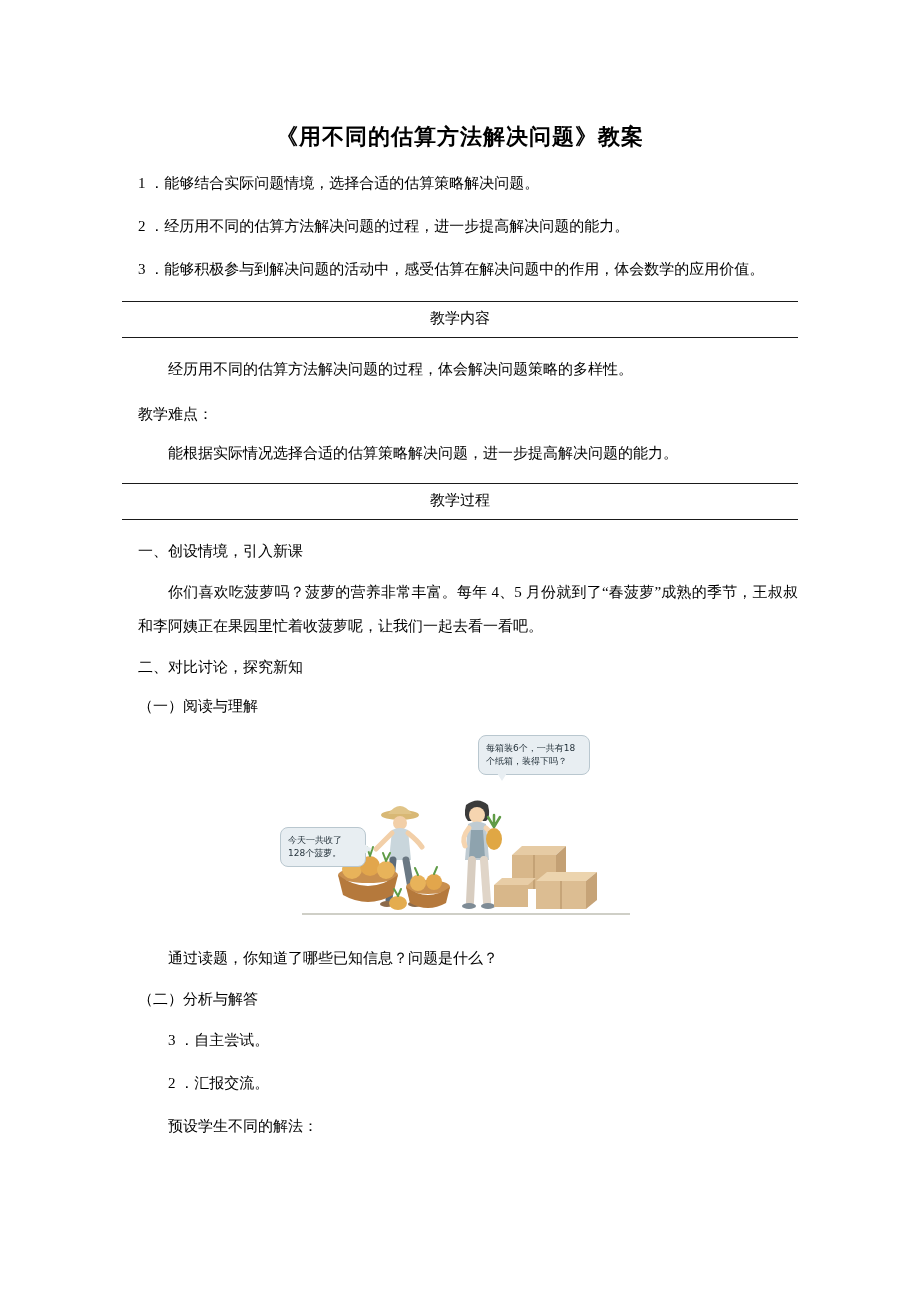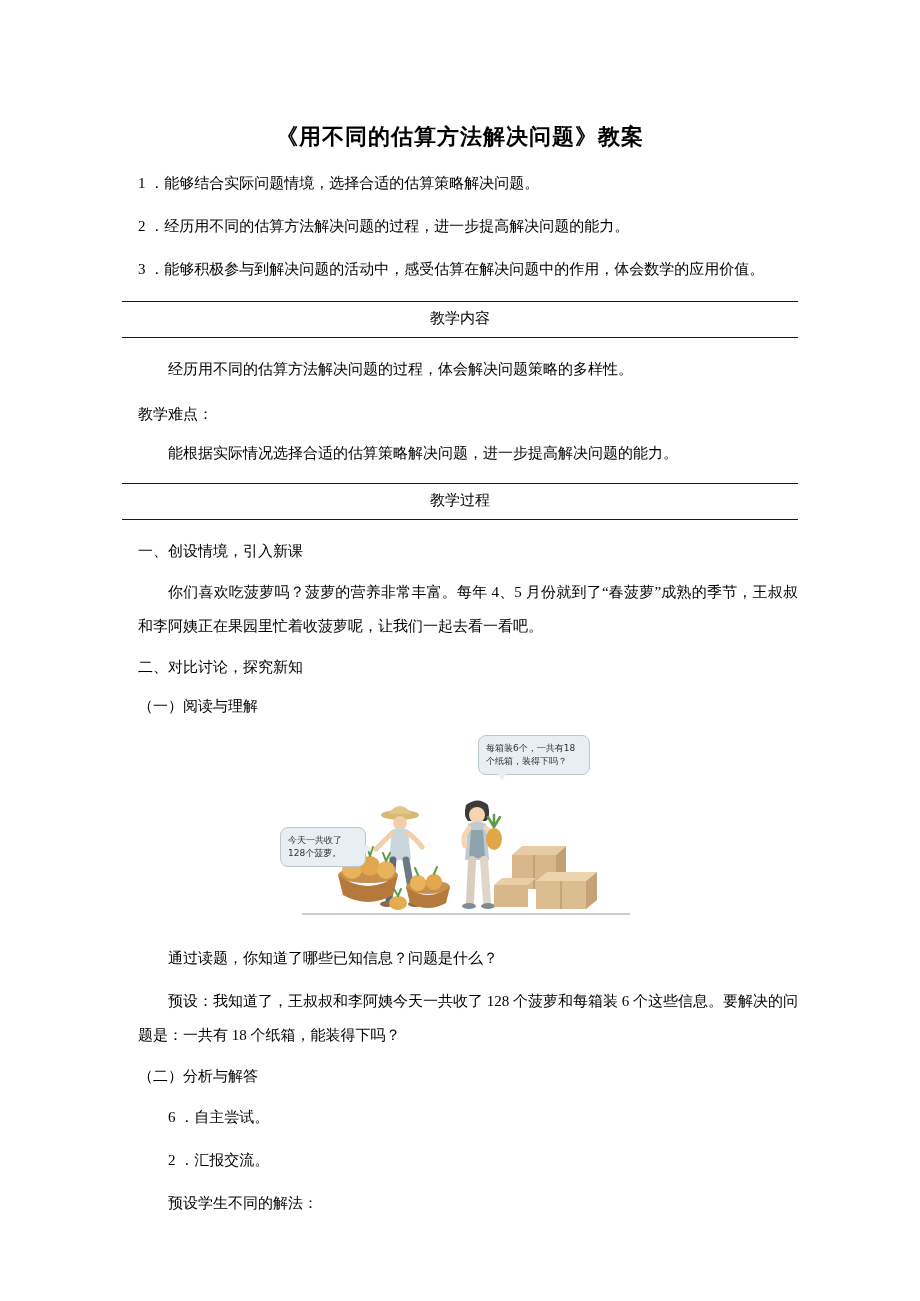--- a/index.html
+++ b/index.html
@@ -231,21 +231,20 @@
       </svg>
 
       <div class="ground"></div>
 
       <div class="bubble b1">今天一共收了128个菠萝。</div>
       <div class="bubble b2">每箱装6个，一共有18个纸箱，装得下吗？</div>
     </div>
   </div>
 
   <div class="para indent spaced">通过读题，你知道了哪些已知信息？问题是什么？</div>
-  <div class="para indent spaced">预设：我知道了，王叔叔和李阿姨今天一共收了 128 个菠萝和每箱装 6 个这些信息。要解决的问题是：一共有 18 个纸箱，能装得下吗？</div>
 
   <div class="para">（二）分析与解答</div>
 
-  <div class="para indent spaced">6 ．自主尝试。</div>
+  <div class="para indent spaced">3 ．自主尝试。</div>
   <div class="para indent spaced">2 ．汇报交流。</div>
   <div class="para indent spaced">预设学生不同的解法：</div>
 
 </div>
 
 </body></html>

